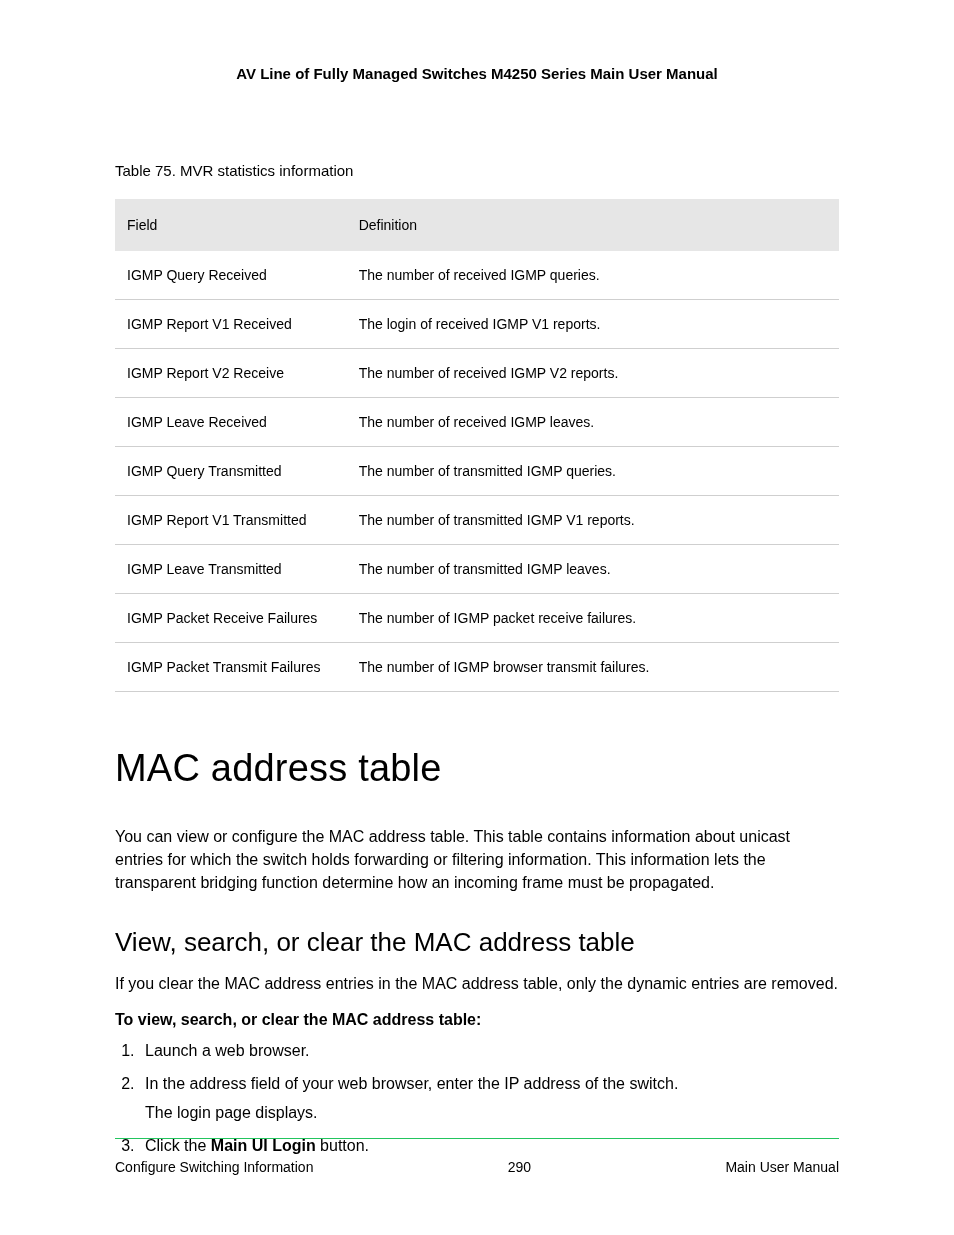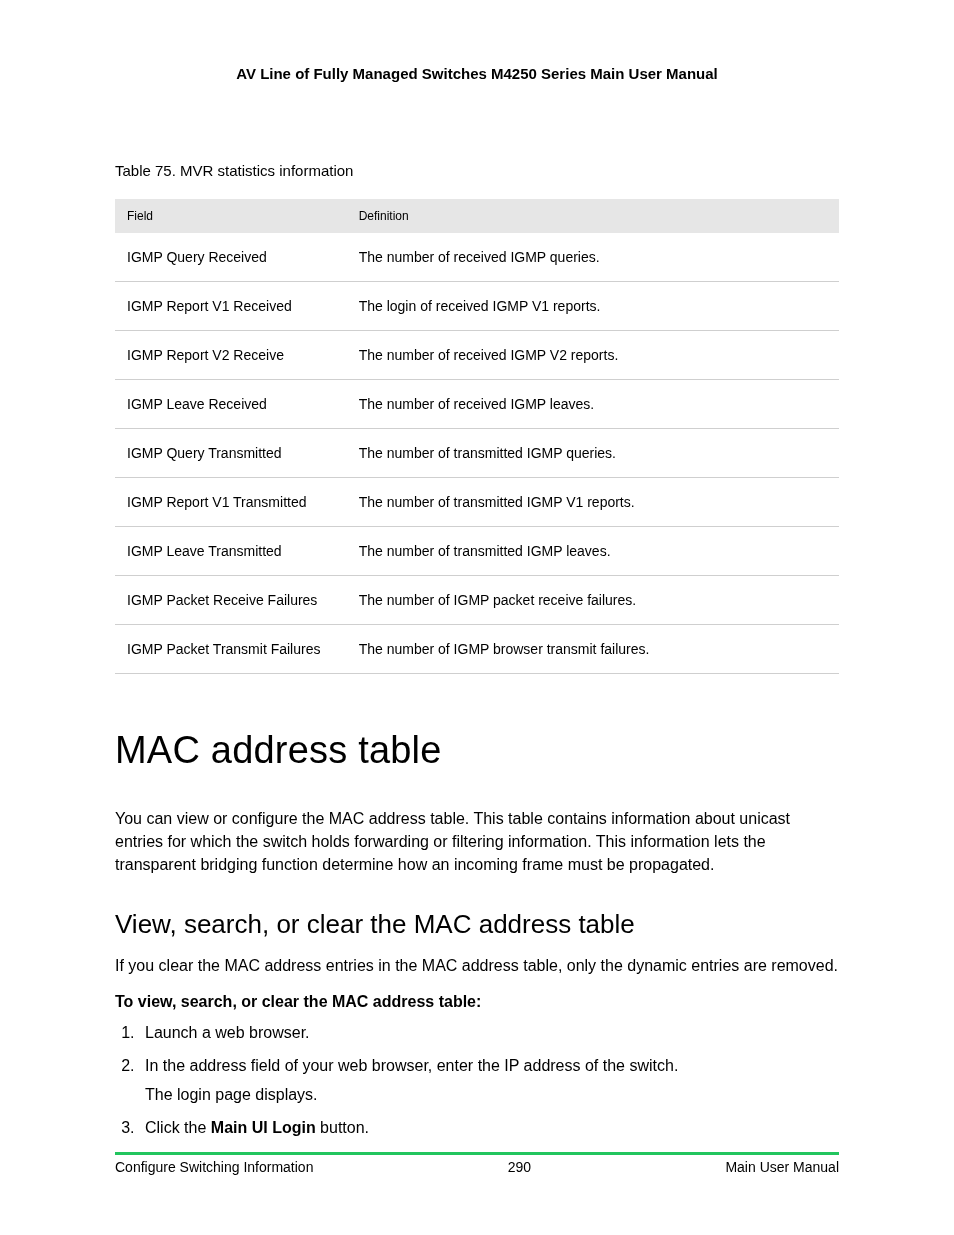--- a/index.html
+++ b/index.html
@@ -29,22 +29,22 @@
     width: 100%;
     border-collapse: collapse;
     font-size: 14px;
   }
   thead tr {
     background: #e6e6e6;
   }
   th {
     text-align: left;
     font-weight: normal;
-    padding: 10px 12px;
-    font-size: 12px;
+    padding: 18px 12px;
+    font-size: 14px;
   }
   td {
     padding: 16px 12px;
     border-bottom: 1px solid #cfcfcf;
     font-size: 14px;
   }
   th:first-child, td:first-child { width: 32%; }
   h1.section-title {
     font-weight: 300;
     font-size: 38px;
@@ -81,22 +81,22 @@
   .step-sub {
     display: block;
     margin-top: 6px;
   }
   .bold-inline { font-weight: bold; }
   .footer {
     position: absolute;
     bottom: 60px;
     left: 115px;
     right: 115px;
-    border-top: 3px solid #22c55e;
-    padding-top: 4px;
+    border-top: 1px solid #22c55e;
+    padding-top: 20px;
     display: flex;
     justify-content: space-between;
     font-size: 14px;
   }
 </style>
 </head>
 <body>
 
 <div class="page">
   <div class="doc-header">AV Line of Fully Managed Switches M4250 Series Main User Manual</div>

